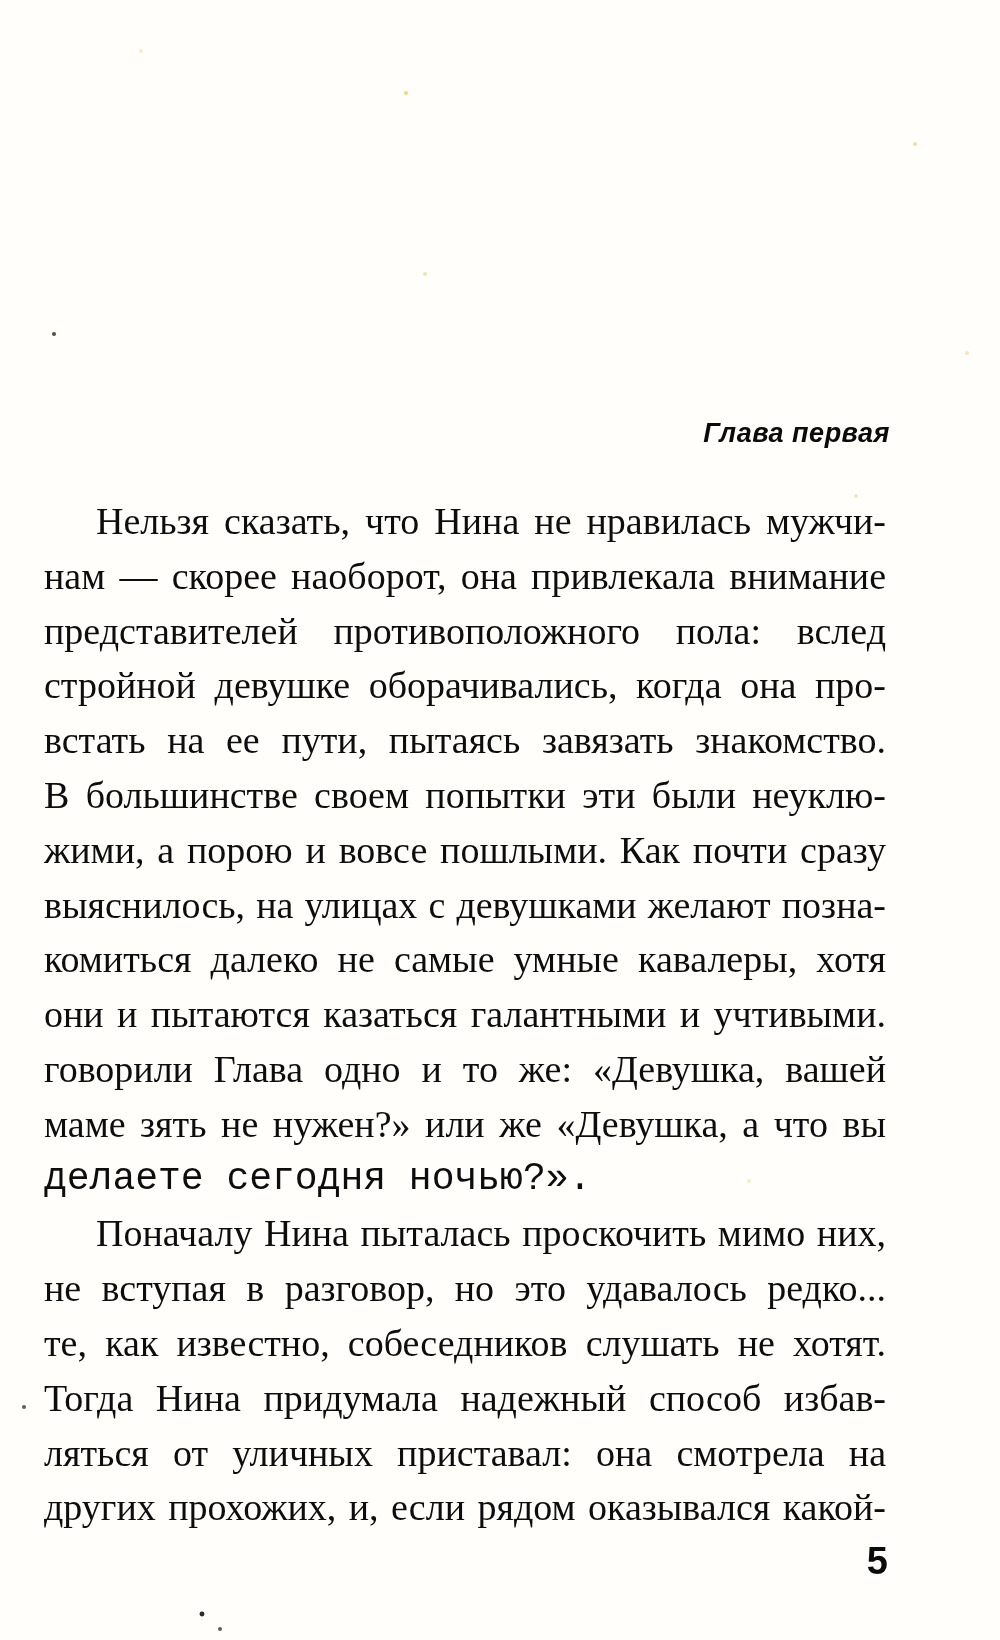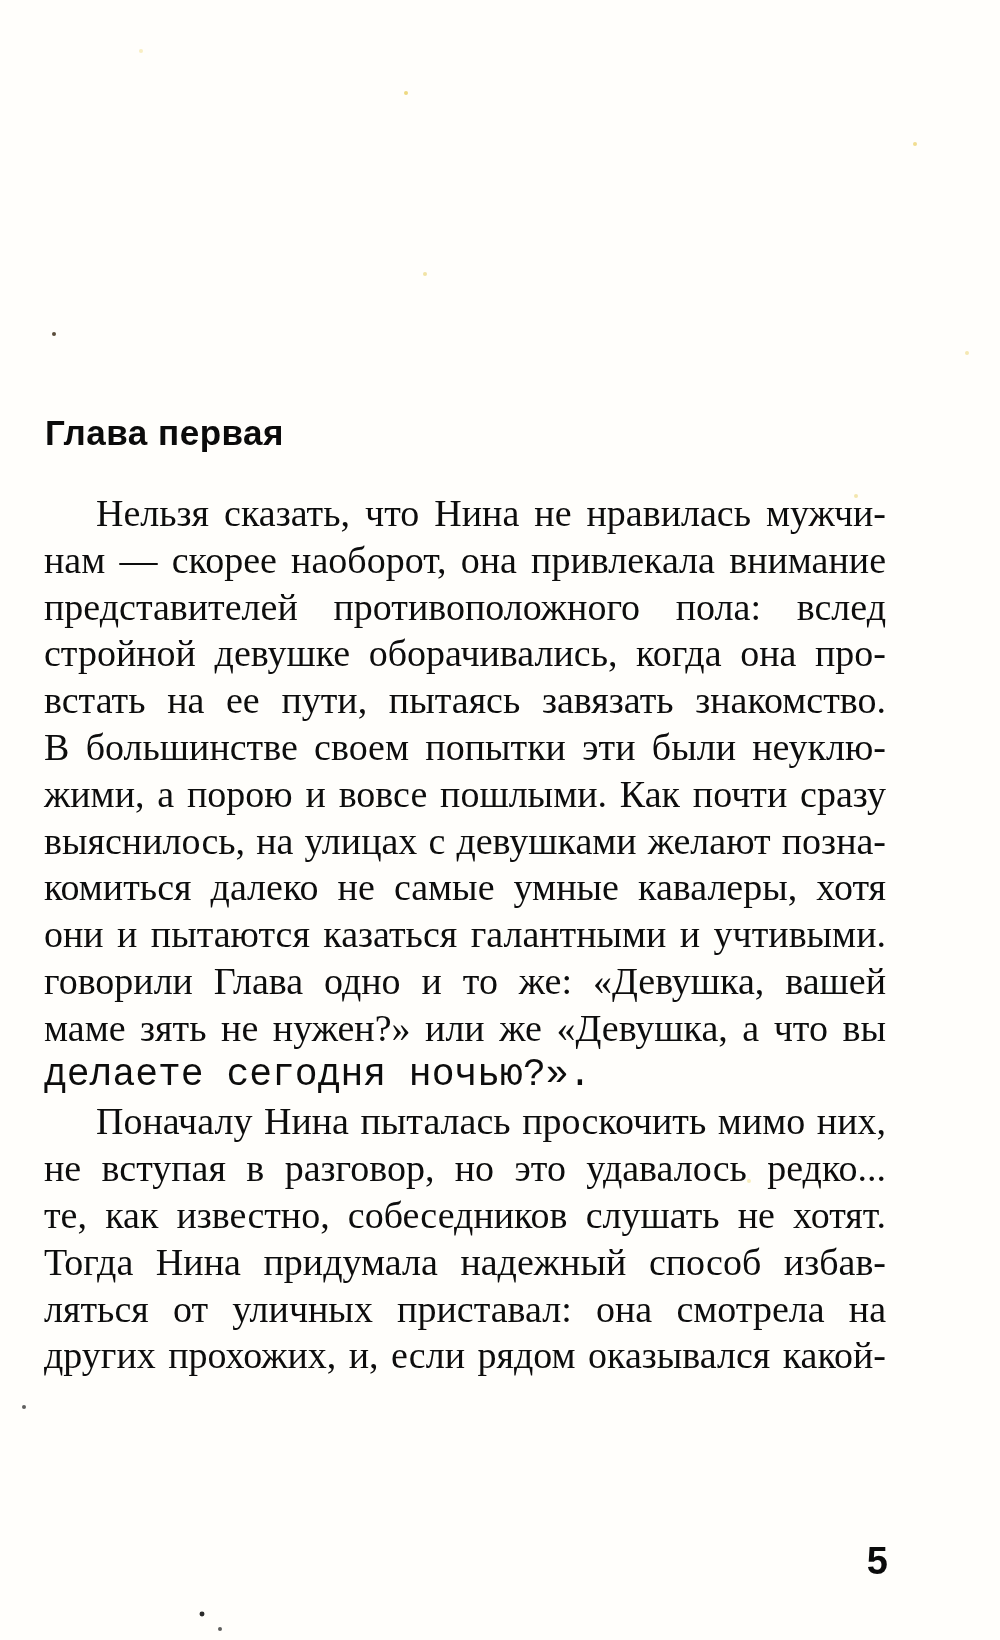--- a/index.html
+++ b/index.html
@@ -16,24 +16,25 @@
   .page {
     position: absolute;
     inset: 0;
     background: #fffefb;
   }
   .chapter-heading {
     position: absolute;
     top: 410px;
     left: 45px;
     width: 845px;
-    text-align: left;
+    text-align: right;
     font-family: "Liberation Sans", sans-serif;
     font-weight: bold;
-    font-size: 35px;
+    font-style: italic;
+    font-size: 27px;
     line-height: 46px;
     color: #0b0b0b;
     letter-spacing: 0.5px;
   }
   .body-text {
     position: absolute;
     top: 490px;
     left: 44px;
     width: 842px;
     font-family: "Liberation Serif", serif;
@@ -43,20 +44,21 @@
   }
   .para {
     margin: 0;
   }
   .line {
     height: 46.8px;
     text-align: justify;
     text-align-last: justify;
     white-space: normal;
     overflow: visible;
+    margin-top: 8px;
   }
   .line.first {
     text-indent: 52px;
   }
   .line.flush {
     text-align-last: left;
     font-family: Liberation Mono, monospace;
   }
   .folio {
     position: absolute;

